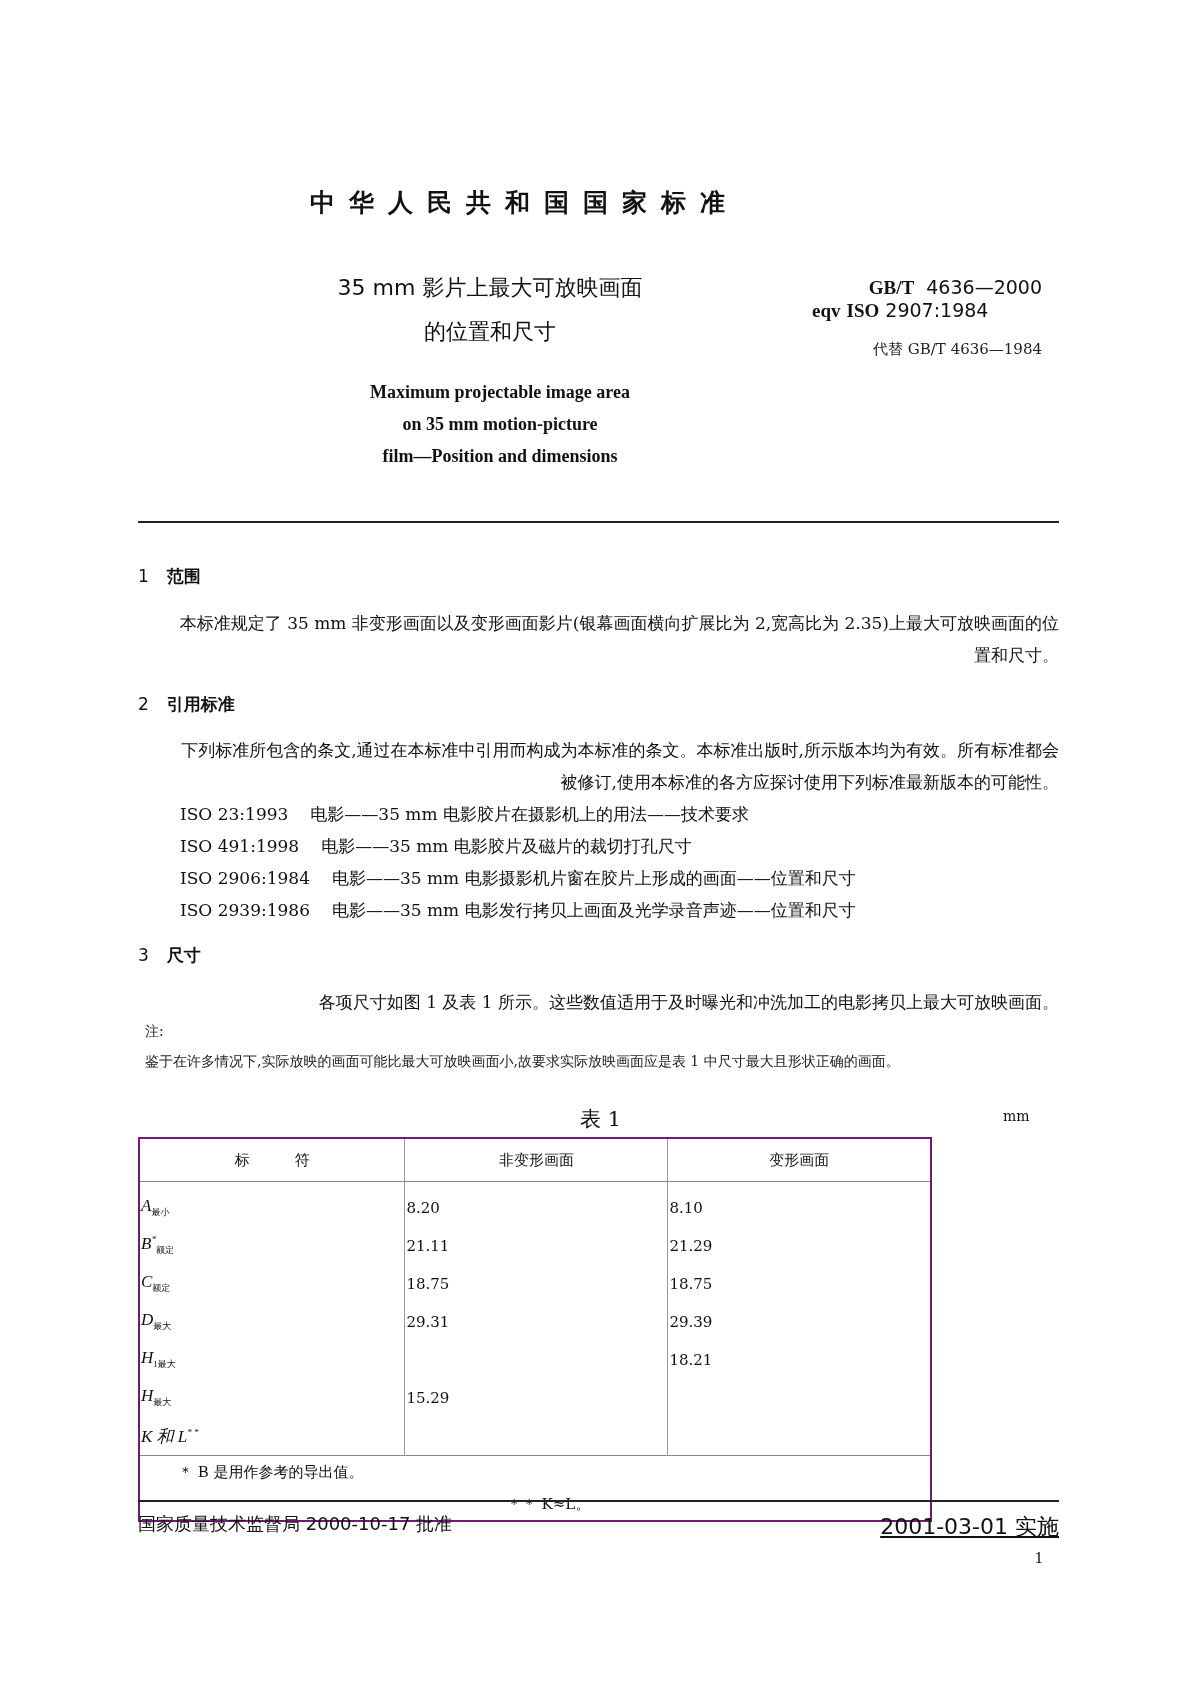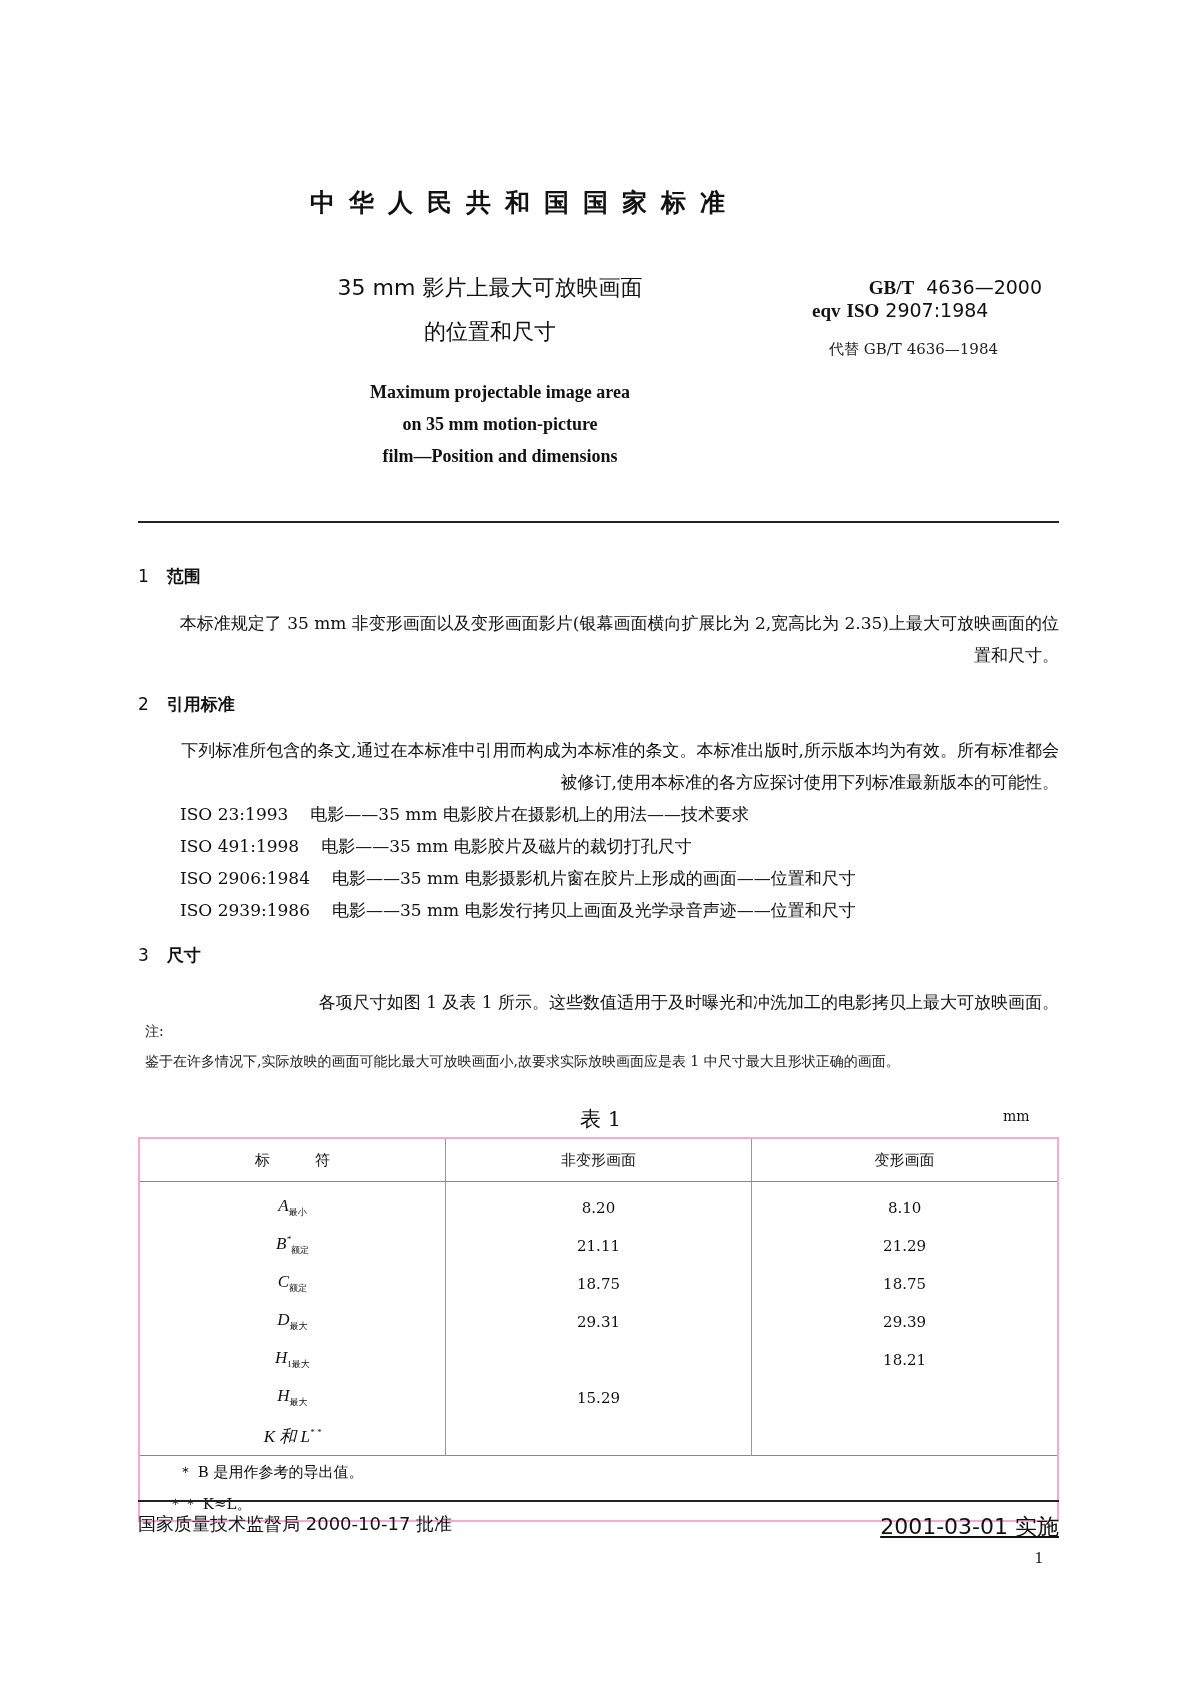--- a/index.html
+++ b/index.html
@@ -6,47 +6,47 @@
   body { width: 1191px; height: 1684px; position: relative; overflow: hidden;
          font-family: "DejaVu Serif", "Liberation Serif", serif; color: #111; }
   .abs { position: absolute; }
   .sans { font-family: "DejaVu Sans", "Liberation Sans", sans-serif; }
   .serif { font-family: "Liberation Serif", "DejaVu Serif", serif; }
 
   .nat-std { left: 310px; top: 186px; font-size: 25px; letter-spacing: 14px; font-weight: bold; }
   .title-cn { left: 270px; width: 440px; top: 266px; text-align: center; font-size: 22px; line-height: 44px; }
   .std-code { left: 810px; top: 276px; font-size: 19px; line-height: 22px; text-align: right; width: 232px; }
   .std-code b { font-family: "Liberation Serif", serif; }
-  .replaces { left: 776px; top: 340px; font-size: 15px; width: 222px; text-align: right; color: #222; }
+  .replaces { left: 820px; top: 340px; font-size: 15px; width: 222px; text-align: right; color: #222; }
   .title-en { left: 300px; width: 400px; top: 376px; text-align: center; font-size: 18px; line-height: 32px; font-weight: bold; }
 
   .rule-top { left: 138px; top: 521px; width: 921px; height: 2px; background: #222; }
 
   .h { font-size: 17px; font-weight: bold; }
   .h .num { font-weight: normal; margin-right: 18px; }
   .p { font-size: 17px; line-height: 32px; left: 138px; width: 921px; text-align: right; }
   .indent { text-indent: 34px; }
   .ref { left: 180px; font-size: 17px; line-height: 32px; }
   .ref span.code { display: inline-block; margin-right: 22px; }
   .note { font-size: 14px; line-height: 30px; left: 145px; width: 912px; color: #222; }
 
   .tbl-cap { left: 580px; top: 1105px; font-size: 21px; }
   .tbl-unit { left: 1003px; top: 1108px; font-size: 14px; }
 
-  table.t { position: absolute; left: 138px; top: 1137px; width: 921px; border-collapse: collapse;
-            border: 2px solid #f9a8d4; font-size: 15px; }
+  table.t { position: absolute; left: 138px; top: 1137px; width: 794px; border-collapse: collapse;
+            border: 2px solid #701a75; font-size: 15px; }
   table.t th { font-weight: normal; height: 40px; border-bottom: 1px solid #888; }
   table.t th + th, table.t td + td { border-left: 1px solid #999; }
-  table.t td { text-align: center; height: 36px; }
+  table.t td { height: 36px; }
   table.t tr.first td { padding-top: 8px; }
   table.t td.sym { font-style: italic; font-family: "Liberation Serif", serif; font-size: 17px; }
   table.t td.sym sub { font-style: normal; font-size: 9px; }
   table.t td.sym sup { font-size: 9px; }
   table.t tr.foot td { text-align: left; font-size: 15px; height: 30px; border-top: 1px solid #888; }
-  table.t tr.foot2 td { text-align: left; font-size: 15px; height: 30px; }
+  table.t tr.foot2 td { text-align: center; font-size: 15px; height: 30px; }
 
   .rule-bottom { left: 138px; top: 1500px; width: 921px; height: 2px; background: #222; }
   .approved { left: 138px; top: 1512px; font-size: 18px; }
   .effective { right: 132px; top: 1512px; font-size: 22px; text-decoration: underline; }
   .pageno { right: 148px; top: 1548px; font-size: 17px; }
 </style>
 </head>
 <body>
 
 <div class="abs nat-std sans">中华人民共和国国家标准</div>

